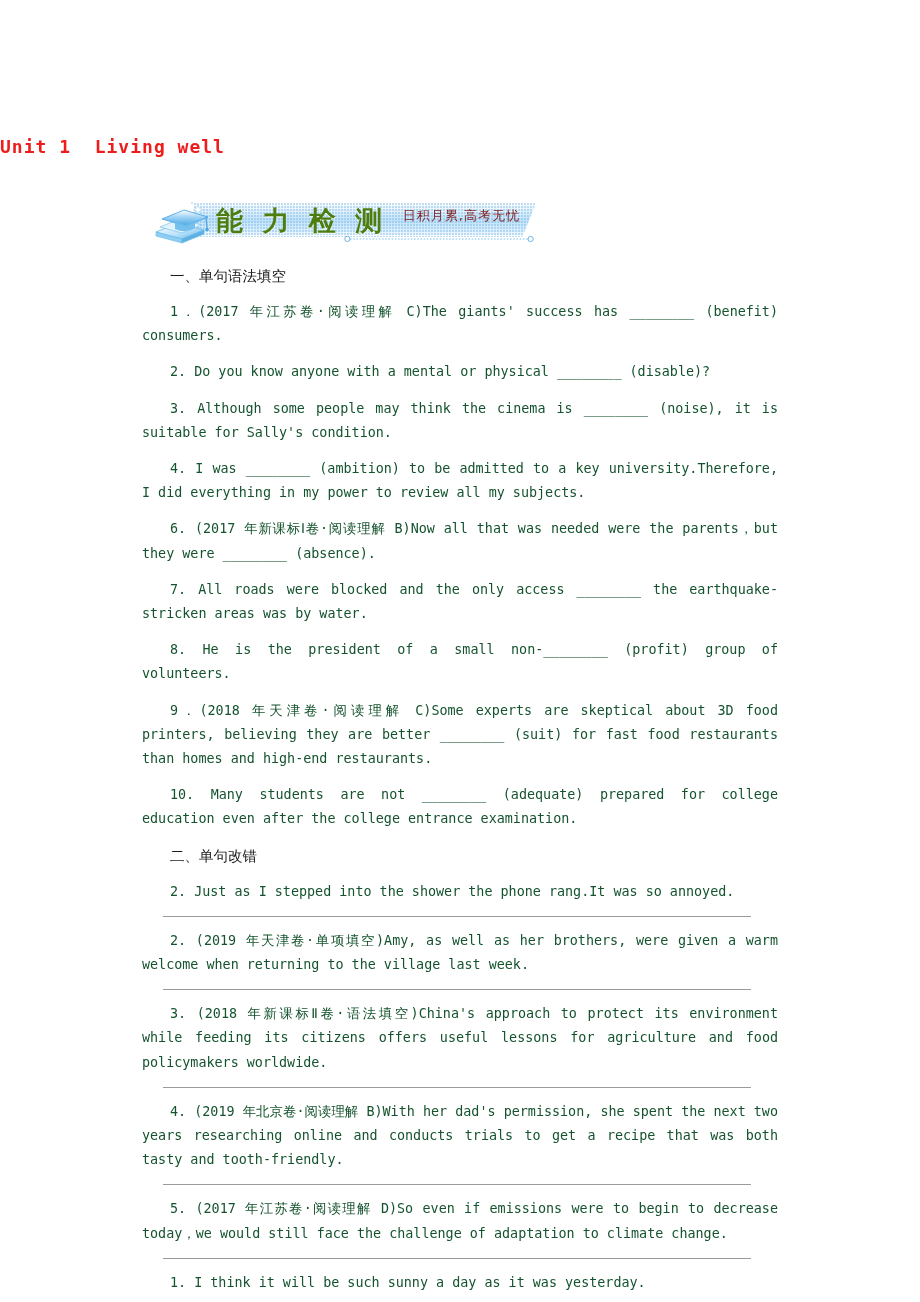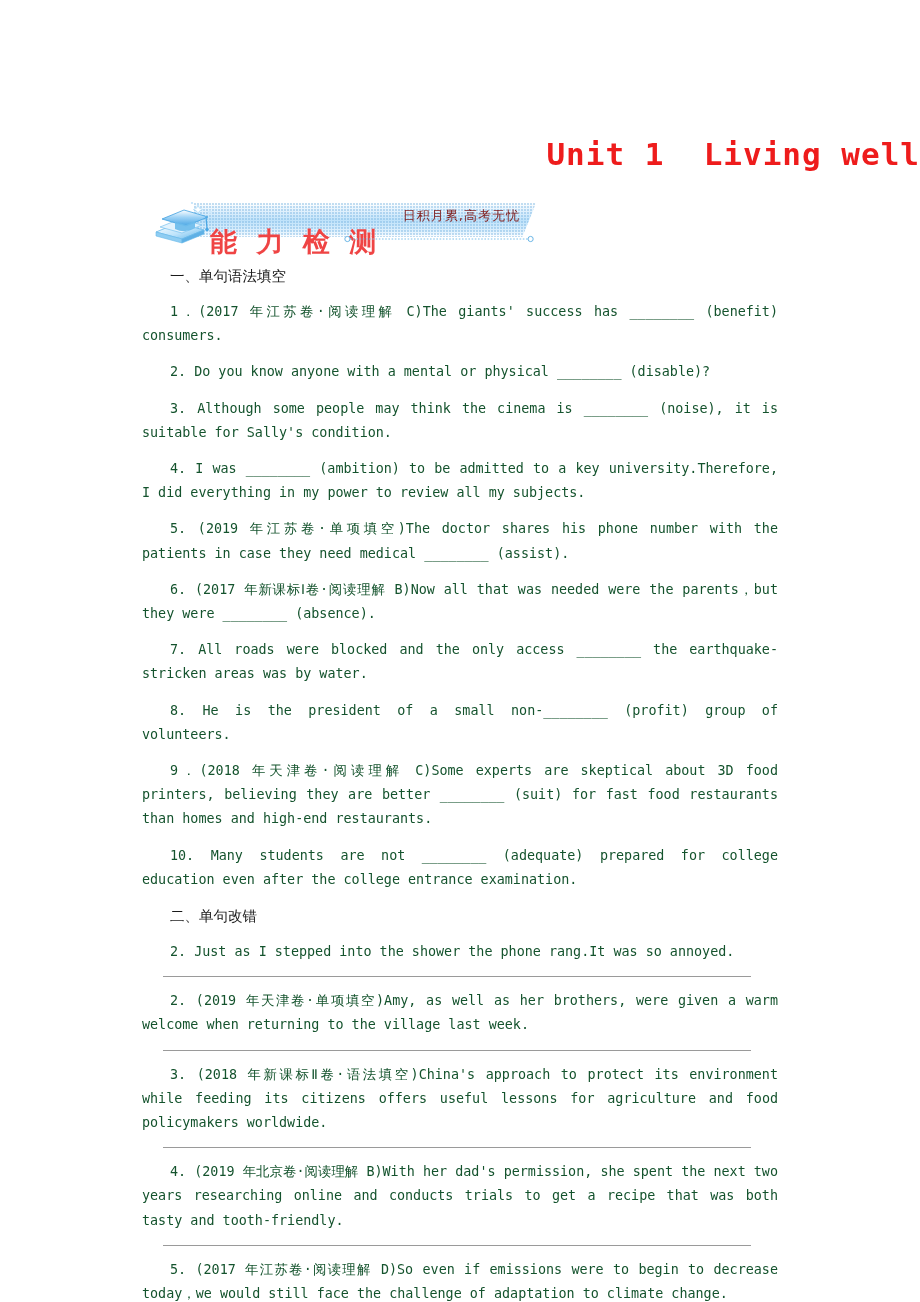--- a/index.html
+++ b/index.html
@@ -22,24 +22,24 @@
     width: 920px;
     height: 1302px;
   }
 
   
   .unit-title {
     position: absolute;
     left: 0;
     top: 136px;
     width: 920px;
-    text-align: right;
+    text-align: left;
     font-family: "DejaVu Sans Mono", "Liberation Mono", monospace;
     font-weight: bold;
-    font-size: 31px;
+    font-size: 18px;
     letter-spacing: 1px;
     color: #ee1c1c;
     white-space: pre;
   }
 
   
   .banner {
     position: absolute;
     left: 148px;
     top: 199px;
@@ -74,31 +74,30 @@
   }
   .banner-cap {
     position: absolute;
     left: 0px;
     top: 0px;
     width: 72px;
     height: 46px;
   }
   .banner-zh {
     position: absolute;
-    left: 62px;
+    left: 68px;
     top: 2px;
     font-family: "DejaVu Sans", "Liberation Sans", sans-serif;
     font-size: 27px;
     font-weight: bold;
     letter-spacing: 5px;
-    color: #ef4444;
+    color: #4d7c0f;
     white-space: pre;
     line-height: 40px;
     text-shadow: 0 1px 0 rgba(255,255,255,0.85);
-    margin-top: 21px;
   }
   .banner-slogan {
     position: absolute;
     right: 16px;
     top: 8px;
     font-family: "DejaVu Sans", "Liberation Sans", sans-serif;
     font-size: 13px;
     color: #7f1d1d;
     letter-spacing: 1px;
     white-space: pre;
@@ -199,21 +198,20 @@
     </svg>
   </div>
 
   <div class="content">
 
     <div class="sec-head">一、单句语法填空</div>
     <p class="q just">1．(2017 年江苏卷·阅读理解 C)The giants' success has ________ (benefit) consumers.</p>
     <p class="q">2. Do you know anyone with a mental or physical ________ (disable)?</p>
     <p class="q just">3. Although some people may think the cinema is ________ (noise), it is suitable for Sally's condition.</p>
     <p class="q just">4. I was ________ (ambition) to be admitted to a key university.Therefore, I did everything in my power to review all my subjects.</p>
-    <p class="q just">5. (2019 年江苏卷·单项填空)The doctor shares his phone number with the patients in case they need medical ________ (assist).</p>
     <p class="q just">6. (2017 年新课标Ⅰ卷·阅读理解 B)Now all that was needed were the parents，but they were ________ (absence).</p>
     <p class="q just">7. All roads were blocked and the only access ________ the earthquake-stricken areas was by water.</p>
     <p class="q">8. He is the president of a small non-________ (profit) group of volunteers.</p>
     <p class="q just">9．(2018 年天津卷·阅读理解 C)Some experts are skeptical about 3D food printers, believing they are better ________ (suit) for fast food restaurants than homes and high-end restaurants.</p>
     <p class="q just">10. Many students are not ________ (adequate) prepared for college education even after the college entrance examination.</p>
 
     <div class="sec-head">二、单句改错</div>
 
     <p class="q">2. Just as I stepped into the shower the phone rang.It was so annoyed.</p>
     <hr class="ansline">

